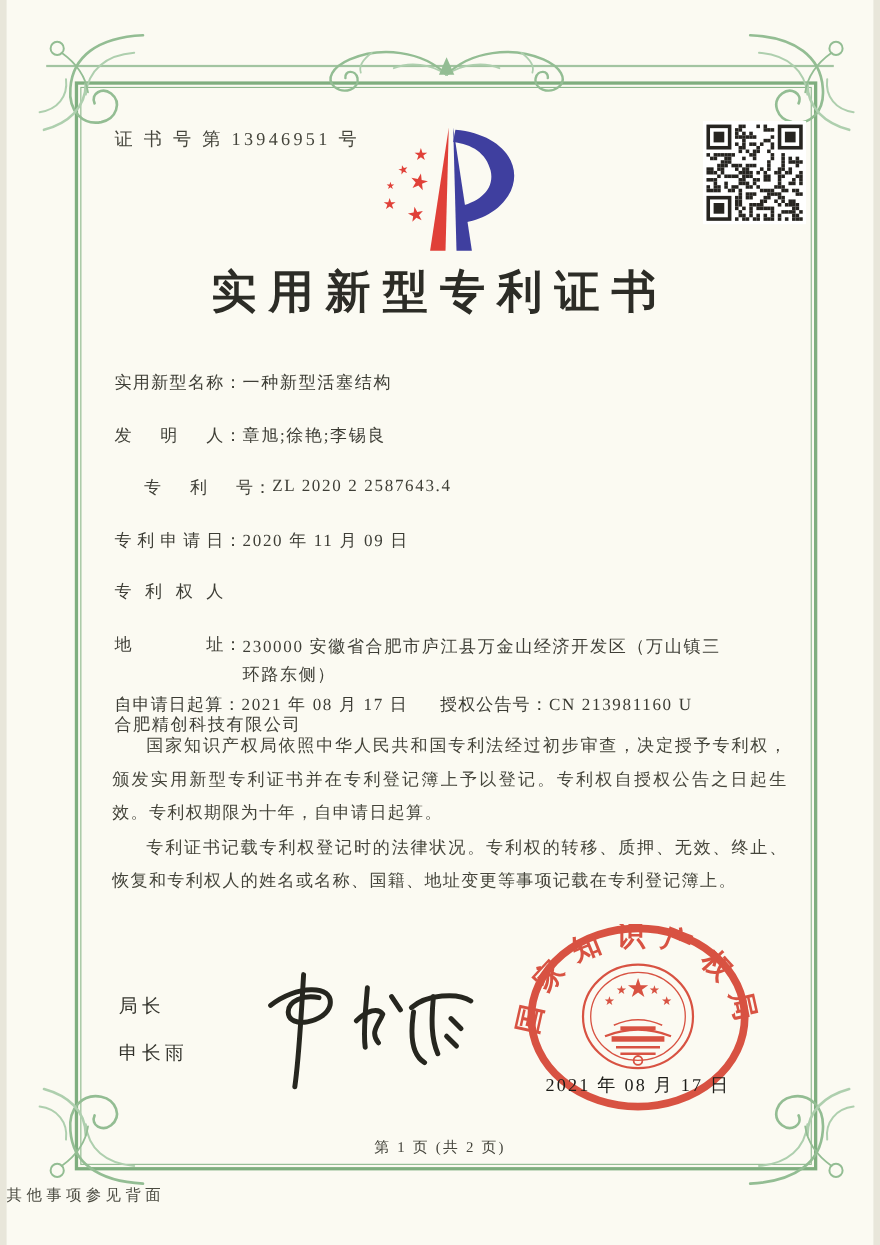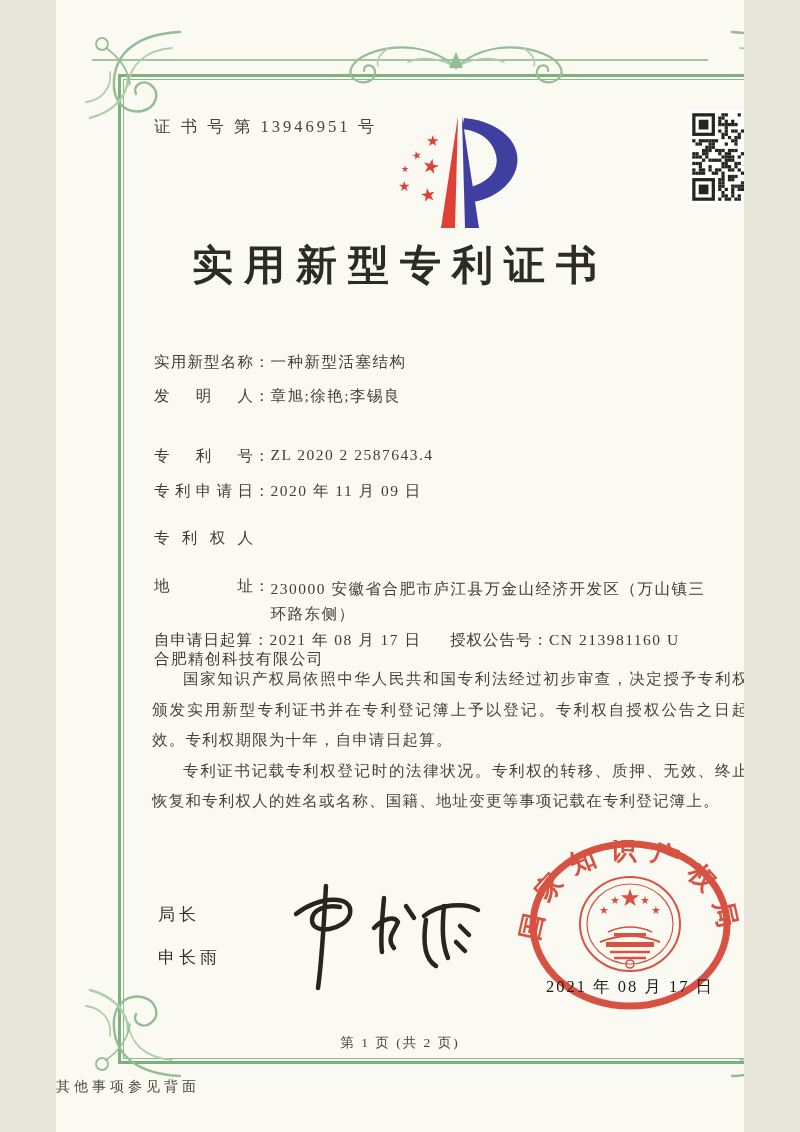--- a/index.html
+++ b/index.html
@@ -1,17 +1,17 @@
 <!DOCTYPE html>
 <html><head>
 <meta charset="utf-8">
 <style>
   html,body{margin:0;padding:0;background:#e8e6da;}
   .sheet{
-    position:relative;width:688px;height:1132px;margin:0 auto;
+    position:relative;width:788px;height:1132px;margin:0 auto;
     background:#fbfaf2;overflow:hidden;
     font-family:"Liberation Serif","DejaVu Serif",serif;
     color:#3b3b33;
   }
   
   .topline{position:absolute;left:36px;right:36px;top:59px;height:2px;background:#8cb78c;opacity:.8;}
   .frame{position:absolute;left:62px;top:74px;width:669px;height:984px;border:3px solid #7fae7f;}
   .frame-inner{position:absolute;inset:2px;border:1px solid #8cb78c;}
   .orn{position:absolute;pointer-events:none;}
   .orn svg{display:block;}
@@ -384,31 +384,31 @@
     <span class="star" style="left:40px;top:24px;font-size:15px;">★</span>
     <span class="star" style="left:26px;top:40px;font-size:11px;transform:rotate(-15deg);">★</span>
     <span class="star" style="left:15px;top:55px;font-size:9px;">★</span>
     <span class="star" style="left:36px;top:46px;font-size:20px;transform:rotate(12deg);">★</span>
     <span class="star" style="left:12px;top:70px;font-size:14px;">★</span>
     <span class="star" style="left:34px;top:76px;font-size:18px;transform:rotate(-10deg);">★</span>
   </div>
 
   <h1 class="title">实用新型专利证书</h1>
 
-  <div class="frow" style="top:338px;margin-top:14px;">
+  <div class="frow" style="top:338px;">
     <span class="flabel">实用新型名称</span>
       <span class="fcolon">：</span>
     <span class="fvalue">一种新型活塞结构</span>
   </div>
   <div class="frow" style="top:386px;">
     <span class="flabel">发明人</span>
       <span class="fcolon">：</span>
     <span class="fvalue">章旭;徐艳;李锡良</span>
   </div>
-  <div class="frow" style="top:446px;">
+  <div class="frow" style="top:433px;margin-left:27px;">
     <span class="flabel">专利号</span>
       <span class="fcolon">：</span>
     <span class="fvalue">ZL 2020 2 2587643.4</span>
   </div>
   <div class="frow" style="top:481px;">
     <span class="flabel">专利申请日</span>
       <span class="fcolon">：</span>
     <span class="fvalue">2020 年 11 月 09 日</span>
   </div>
   <div class="frow" style="top:528px;flex-direction:column;">

